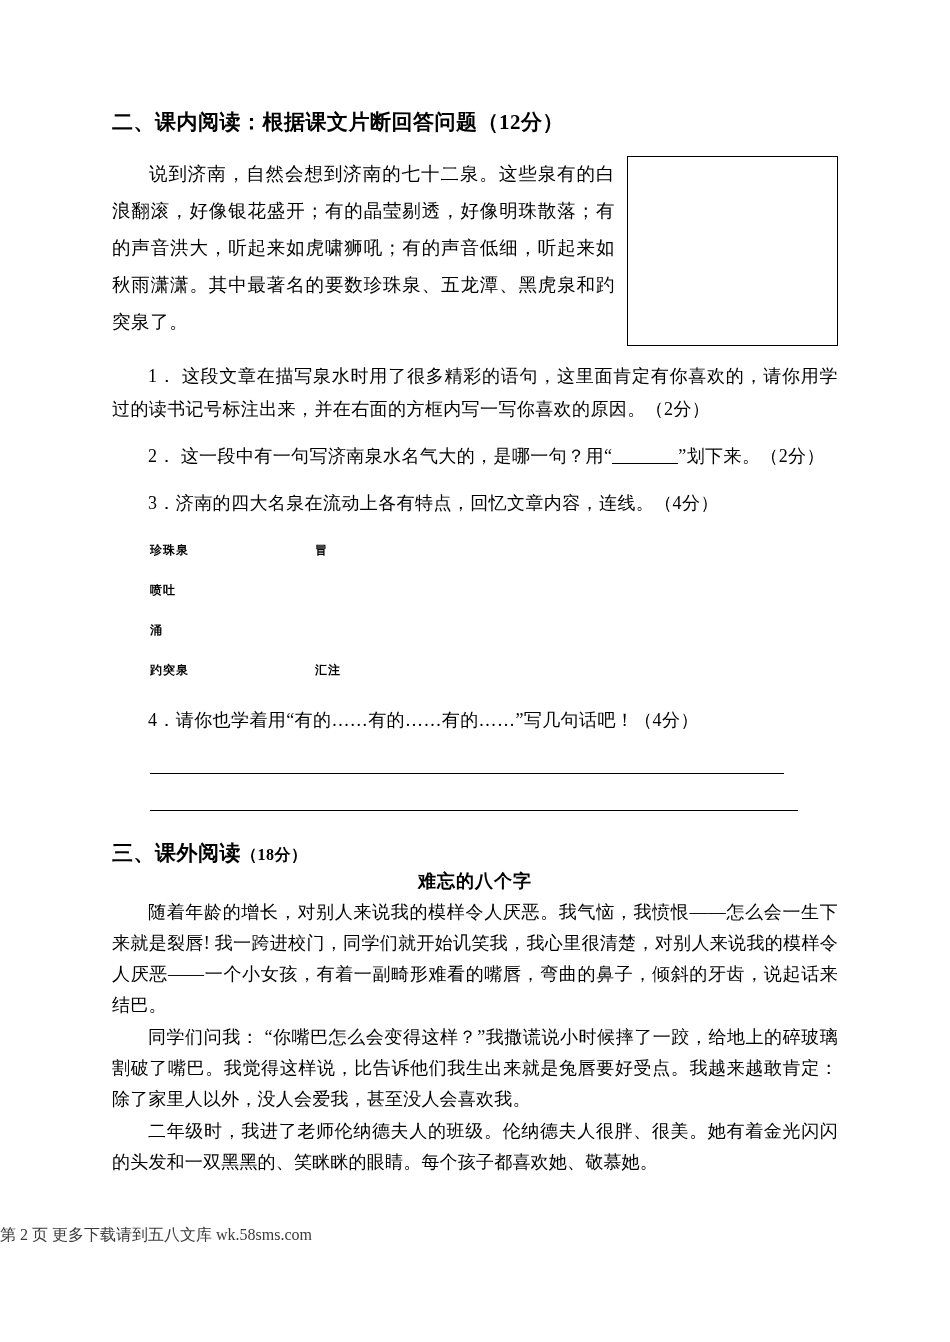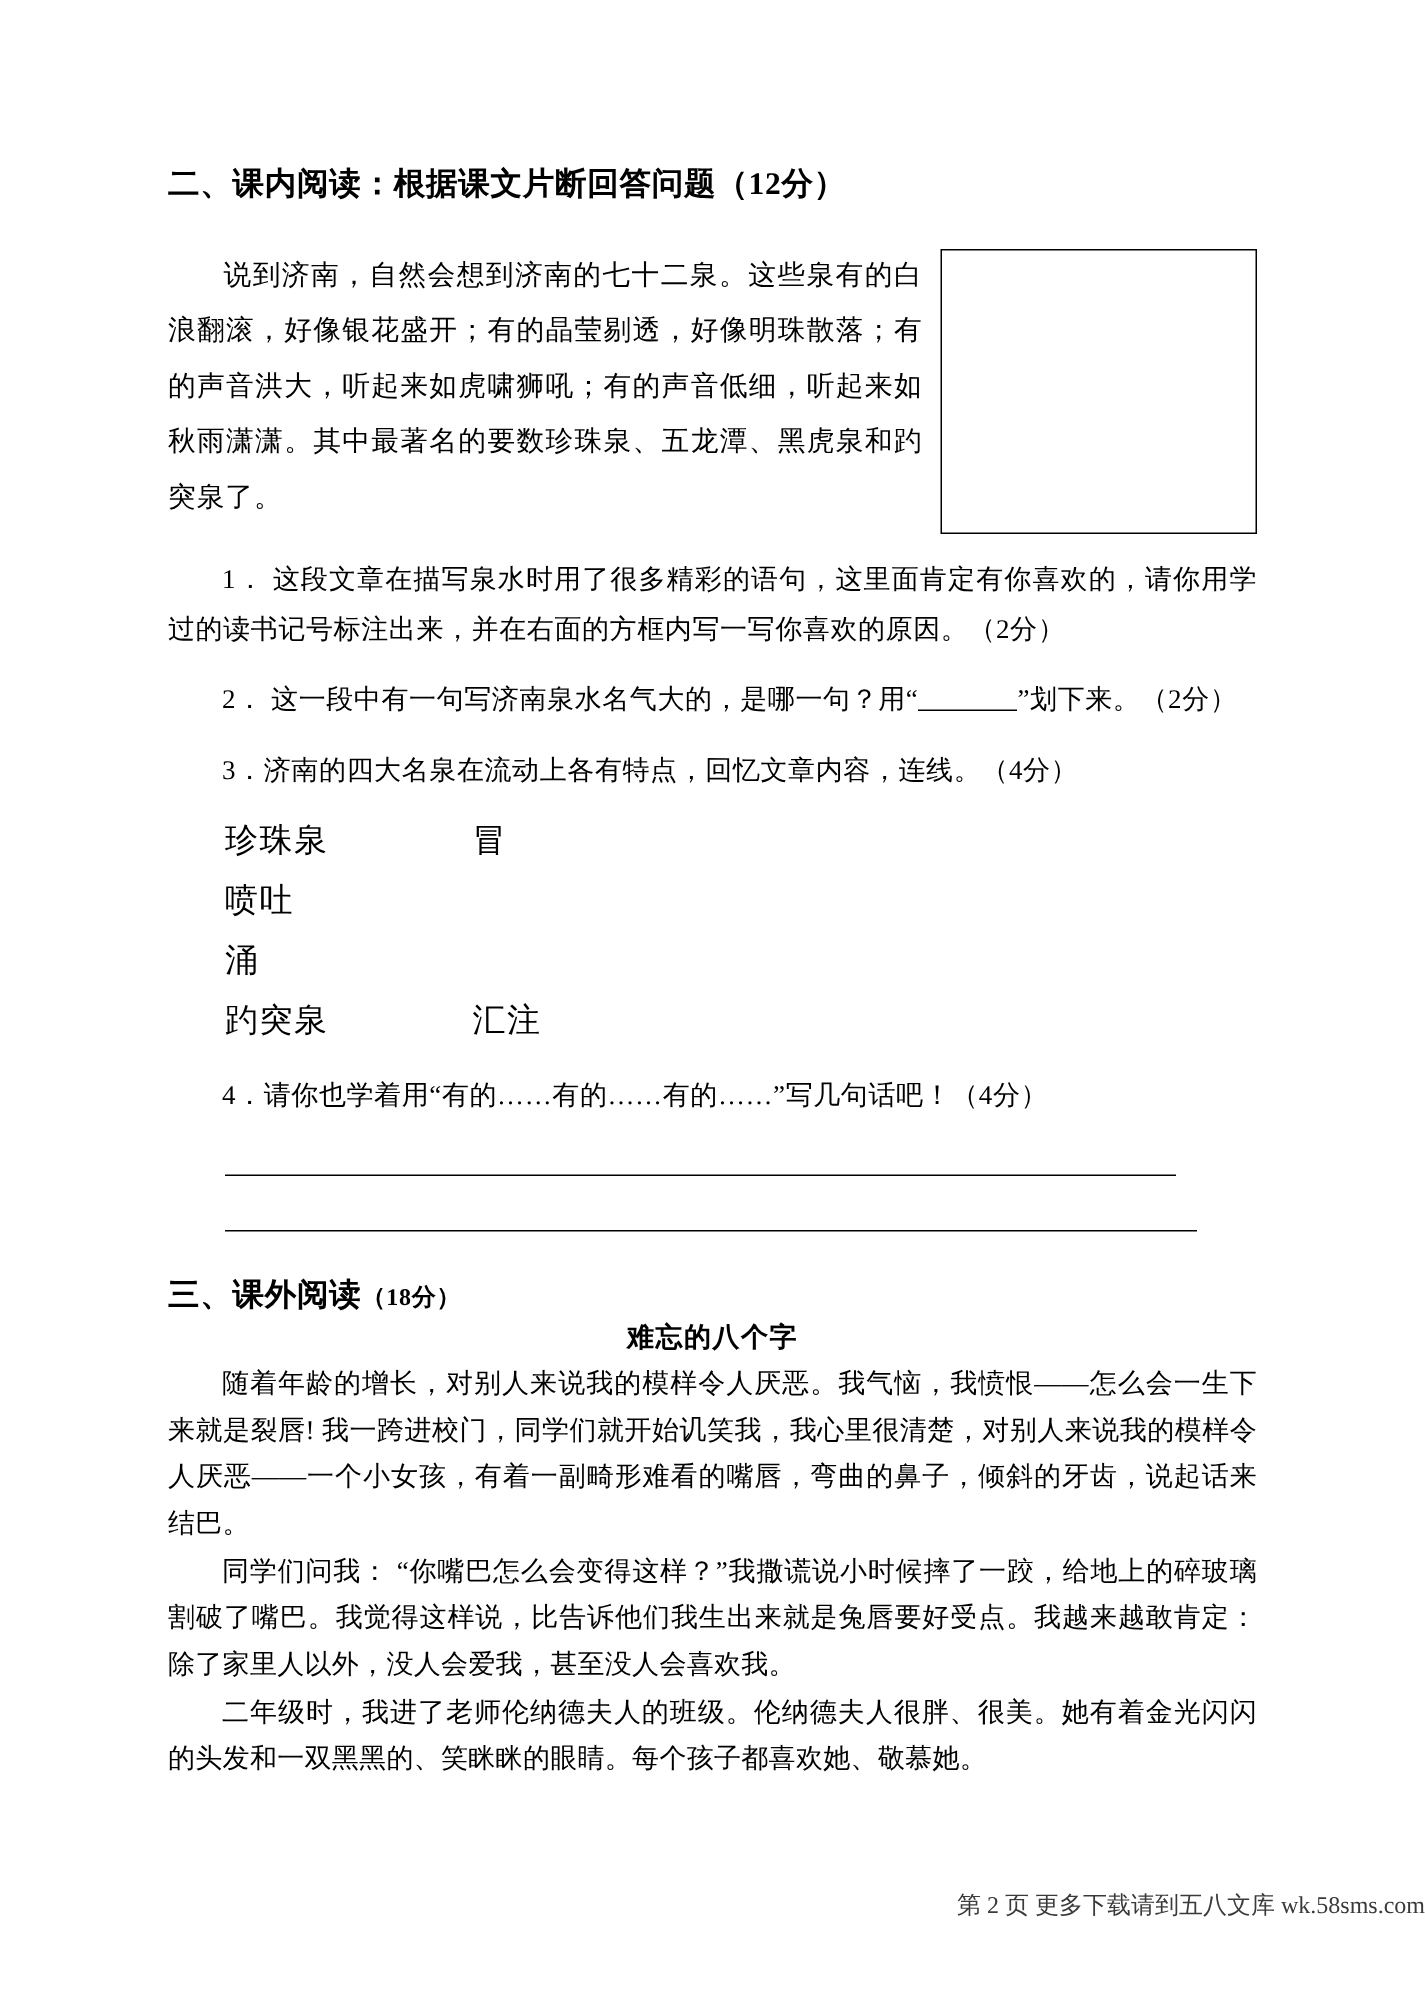--- a/index.html
+++ b/index.html
@@ -28,21 +28,21 @@
     font-weight: bold;
     letter-spacing: 0.5px;
     margin: 0 0 18px 0;
     line-height: 1.4;
   }
 
   
   .passage-row {
     display: flex;
     align-items: flex-start;
-    margin-top: 29px;
+    margin-top: 19px;
   }
   .passage {
     width: 520px;
     font-size: 18.5px;
     line-height: 37px;
     text-align: justify;
     letter-spacing: 0.6px;
   }
   .passage p {
     margin: 0;
@@ -72,24 +72,25 @@
     border-bottom: 1.6px solid #000;
     vertical-align: -2px;
   }
 
   
   .match {
     margin-top: 10px;
   }
   .match-row {
     display: flex;
-    font-size: 22px;
+    font-size: 12px;
     line-height: 40px;
     letter-spacing: 1px;
     padding-left: 38px;
+    font-weight: bold;
   }
   .match-row .left {
     width: 165px;
   }
   .match-row .right {
     width: 160px;
   }
 
   .write-lines {
     margin: 6px 0 0 0;
@@ -128,23 +129,23 @@
     font-size: 18px;
     line-height: 31px;
     text-indent: 2em;
     text-align: justify;
     letter-spacing: 0.2px;
   }
 
   .footer {
     position: absolute;
     left: 0;
-    bottom: 61px;
+    bottom: 96px;
     width: 950px;
-    text-align: right;
+    text-align: left;
     font-size: 16px;
     color: #3a3a3a;
     font-family: "Liberation Serif", serif;
   }
 </style>
 </head>
 <body>
 
 <div class="page">
 

